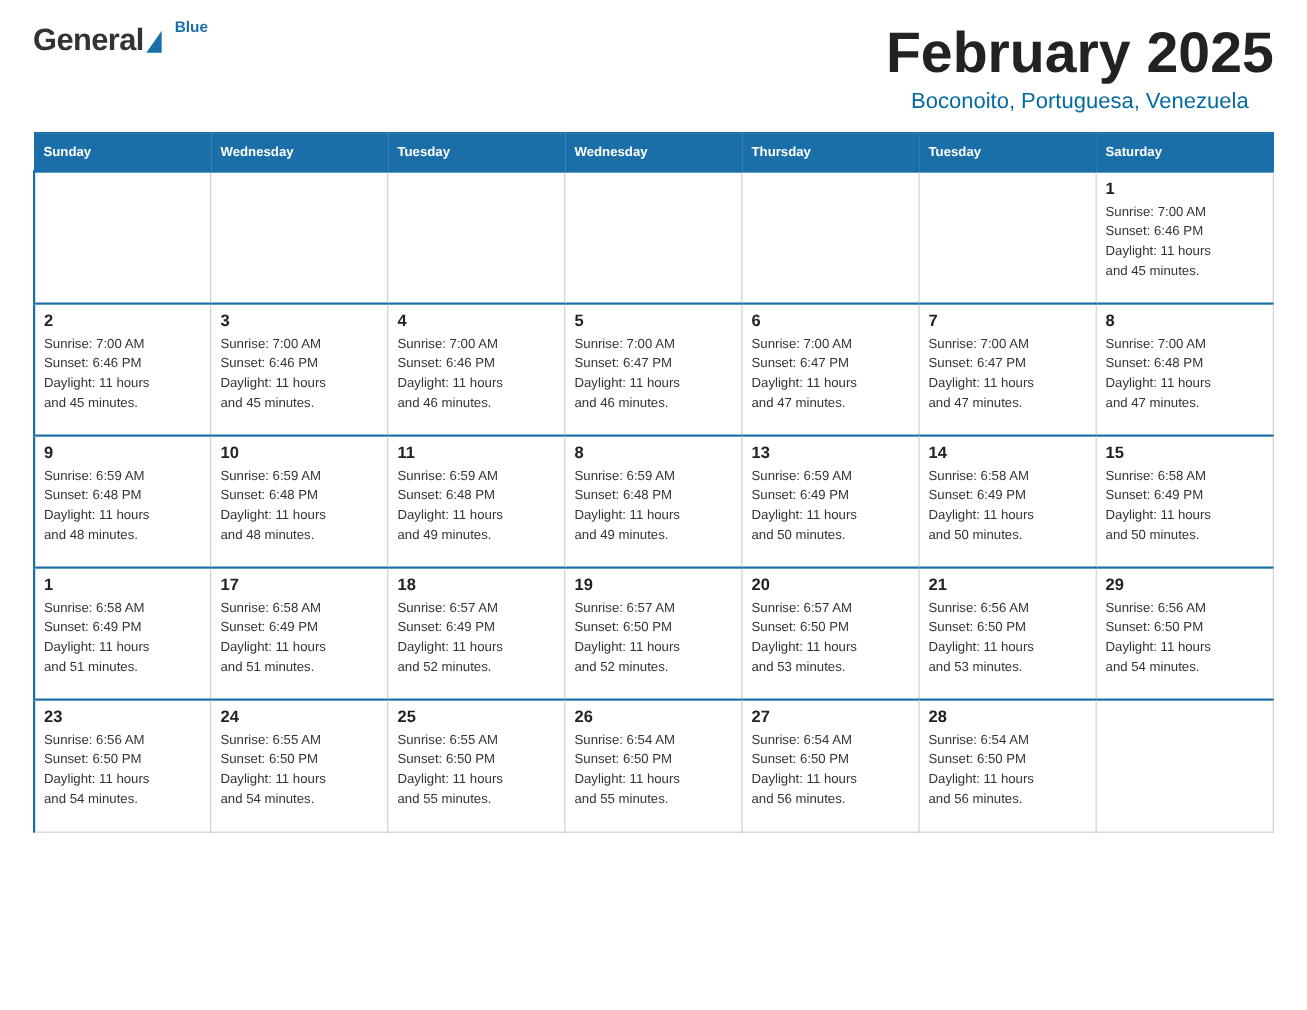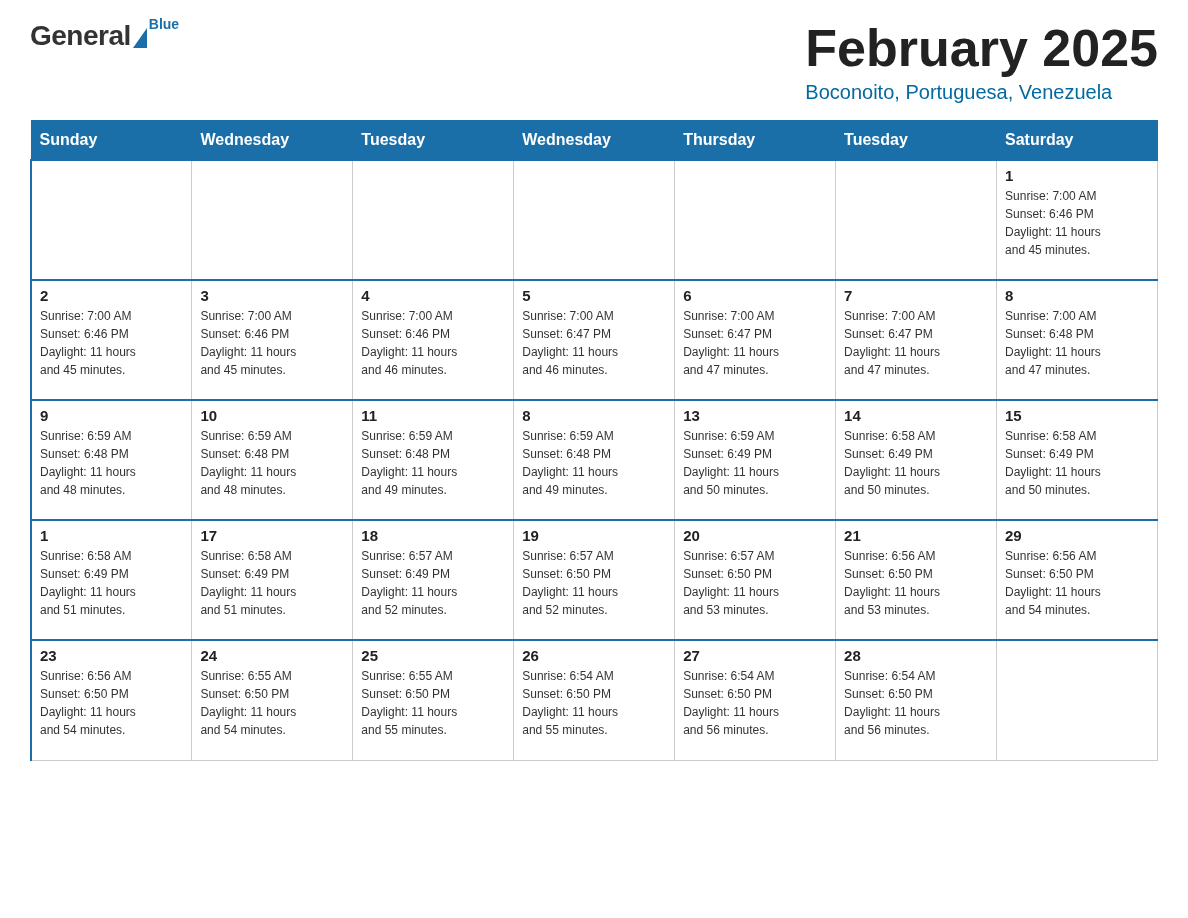--- a/index.html
+++ b/index.html
@@ -38,45 +38,45 @@
       border-right: 0px solid transparent;
       border-bottom: 20px solid #1a6fa8;
       margin-left: 2px;
       margin-top: 4px;
     }
     .logo-sub {
       font-size: 14px;
       color: #1a6fa8;
       font-weight: bold;
       margin-top: -4px;
-      margin-left: 2px;
+      margin-left: 12px;
     }
     .title-area {
-      text-align: left;
+      text-align: center;
     }
     .month-title {
       font-size: 52px;
       font-weight: bold;
       color: #222;
       line-height: 1.1;
     }
     .location {
       font-size: 20px;
       color: #0369a1;
       margin-top: 4px;
     }
     .calendar-table {
       width: 100%;
       border-collapse: collapse;
       table-layout: fixed;
     }
     .calendar-table thead th {
       background-color: #1a6fa8;
       color: #fff;
-      font-size: 16px;
+      font-size: 12px;
       font-weight: bold;
       padding: 10px 8px;
       text-align: left;
       border: 1px solid #1a6fa8;
     }
     .calendar-table tbody td {
       vertical-align: top;
       border: 1px solid #ccc;
       padding: 6px 8px;
       height: 120px;

